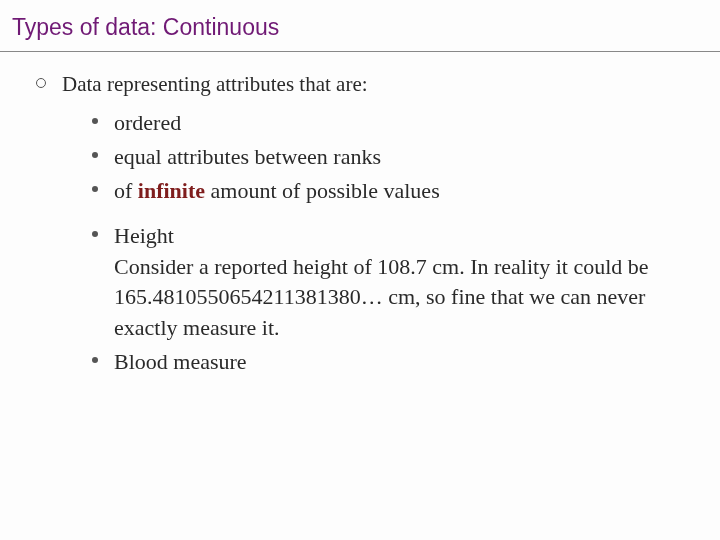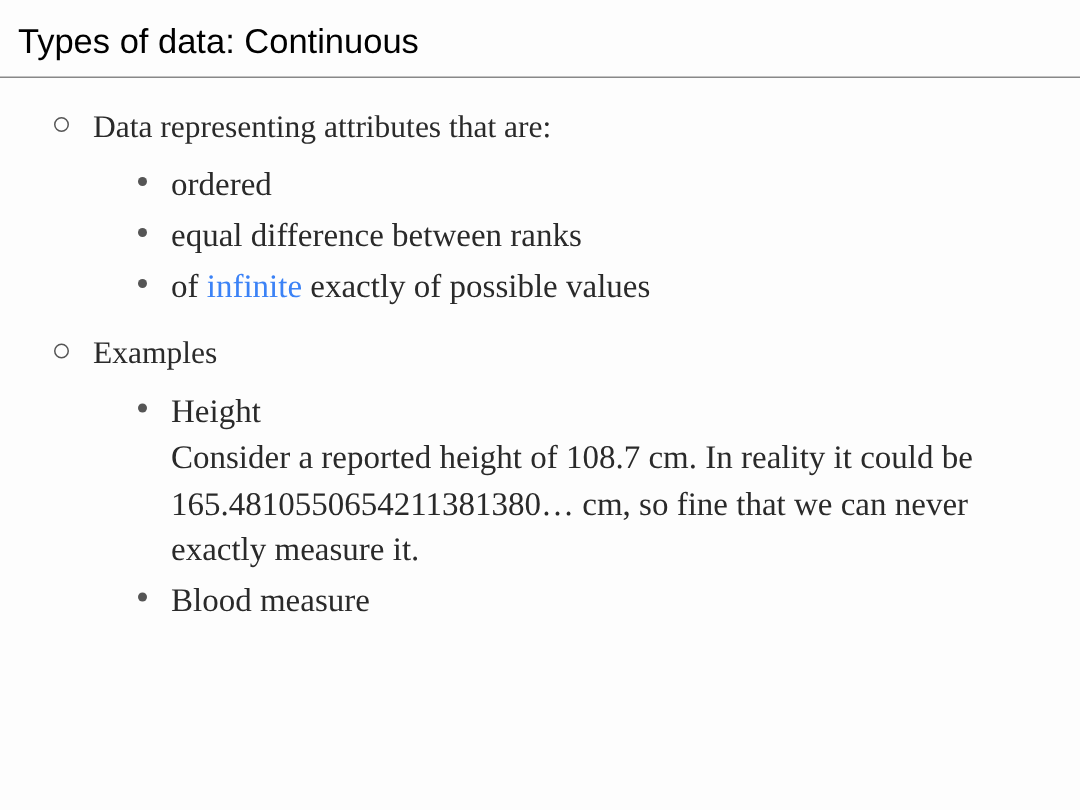--- a/index.html
+++ b/index.html
@@ -11,21 +11,21 @@
     color: #2a2a2a;
     position: relative;
     overflow: hidden;
   }
   .title {
     font-family: Arial, Helvetica, sans-serif;
     font-size: 23px;
     font-weight: 400;
     padding: 14px 28px 10px 12px;
     border-bottom: 1px solid #888;
-    color: #000000;
+    color: #701a75;
   }
   .content {
     padding: 18px 36px 0 36px;
   }
   .row-l1 {
     display: flex;
     align-items: flex-start;
     margin-bottom: 10px;
     justify-content: flex-end;
   }
@@ -60,54 +60,50 @@
     flex-shrink: 0;
     margin-top: 10px;
     margin-right: 16px;
   }
   .l2-text {
     font-size: 22px;
     line-height: 1.4;
     flex: 1;
   }
   .l2-text .kw {
-    color: #3b82f6;
-    font-weight: normal;
+    color: #7f1d1d;
+    font-weight: bold;
   }
 </style>
 </head>
 <body>
 
 <div class="title">Types of data: Continuous</div>
 
 <div class="content">
 
   <div class="row-l1">
     <span class="bullet-open"></span>
     <span class="l1-text">Data representing attributes that are:</span>
   </div>
   <div class="sub">
     <div class="row-l2">
       <span class="bullet-dot"></span>
       <span class="l2-text">ordered</span>
     </div>
     <div class="row-l2">
       <span class="bullet-dot"></span>
-      <span class="l2-text">equal difference between ranks</span>
+      <span class="l2-text">equal attributes between ranks</span>
     </div>
     <div class="row-l2">
       <span class="bullet-dot"></span>
-      <span class="l2-text"><span>of </span><span class="kw">infinite</span><span> exactly of possible values</span></span>
+      <span class="l2-text"><span>of </span><span class="kw">infinite</span><span> amount of possible values</span></span>
     </div>
   </div>
 
-  <div class="row-l1">
-    <span class="bullet-open"></span>
-    <span class="l1-text">Examples</span>
-  </div>
   <div class="sub">
     <div class="row-l2">
       <span class="bullet-dot"></span>
       <span class="l2-text" style="white-space: pre-line;">Height
 Consider a reported height of 108.7 cm. In reality it could be 165.4810550654211381380… cm, so fine that we can never exactly measure it.</span>
     </div>
     <div class="row-l2">
       <span class="bullet-dot"></span>
       <span class="l2-text">Blood measure</span>
     </div>

